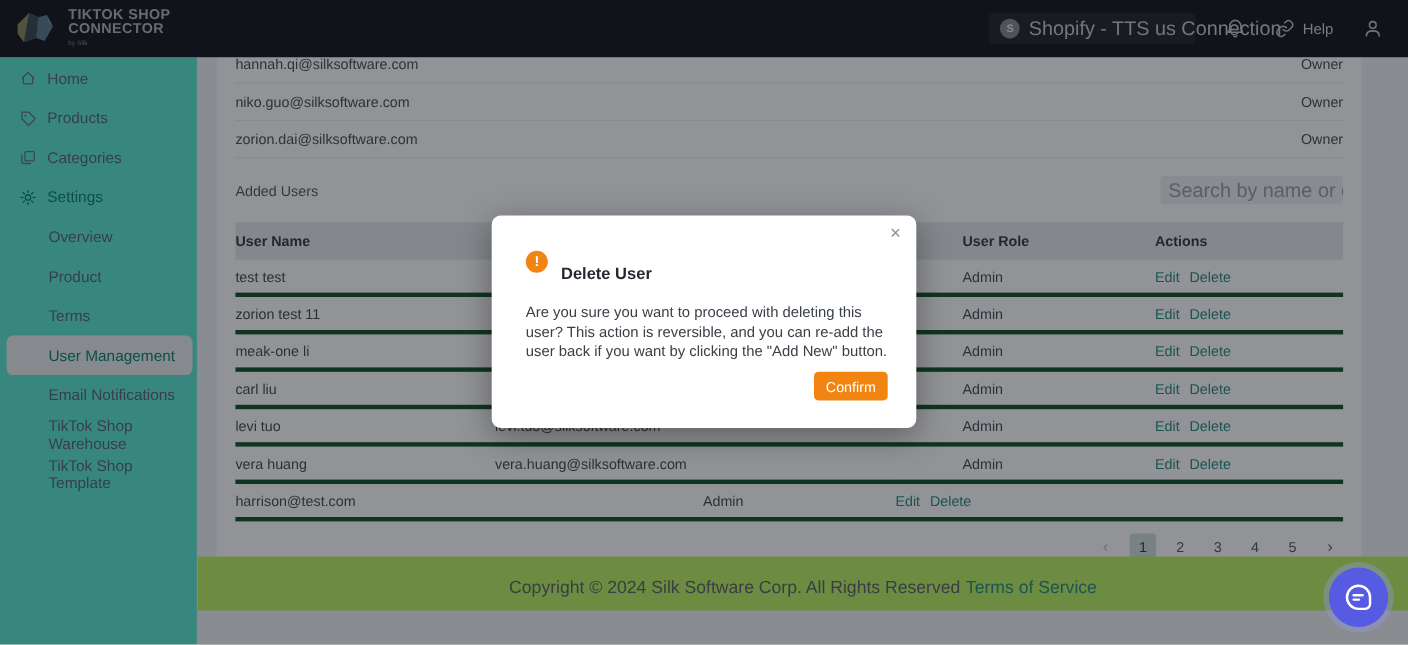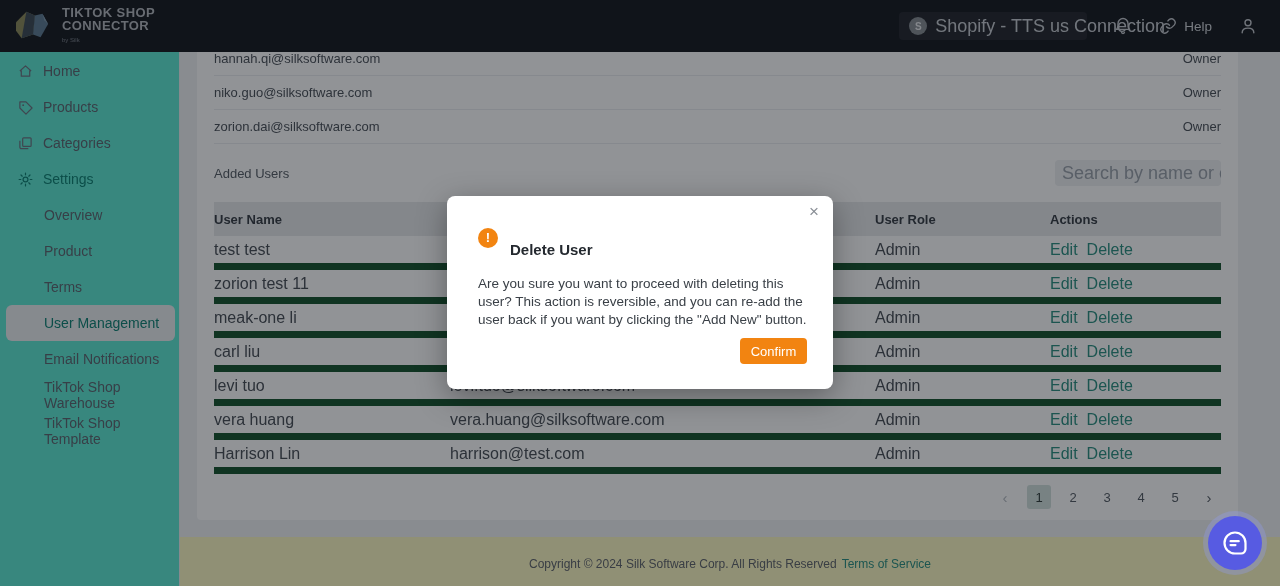--- a/index.html
+++ b/index.html
@@ -76,45 +76,45 @@
     color:#e8eaee; font-size:11px; font-weight:bold; line-height:14px; text-align:center;
     margin-left:1px; letter-spacing:1px;
   }
   .search-mag { flex:0 0 auto; margin-left:4px; color:#6d747d; display:flex; }
   .users-table { margin-top:16px; }
   .u-header {
     height:34px; background:#e7e9ec; display:flex; align-items:center;
     font-size:13px; font-weight:bold; color:#353b42;
   }
   .u-row {
-    height:34px; border-bottom:7px solid #14532d;
-    display:flex; align-items:center; font-size:16px; color:#474d55;
+    height:34px; border-bottom:4px solid #14532d;
+    display:flex; align-items:center; font-size:13px; color:#474d55;
   }
   .col-name { width:236px; padding-right:8px; }
   .col-email { width:425px; padding-right:8px; }
   .col-role { width:175px; padding-right:8px; }
   .col-actions { flex:1; display:flex; gap:9px; }
   .u-header .col-name, .u-header .col-email, .u-header .col-role { }
   .link-teal { color:#2a8f80; cursor:pointer; text-decoration:none; }
   
   .pagination {
     margin-top:11px; display:flex; justify-content:flex-end; align-items:center; gap:10px;
   }
   .page-btn {
     min-width:24px; height:24px; display:flex; align-items:center; justify-content:center;
     font-size:13px; color:#555c64; cursor:pointer; border-radius:3px;
   }
   .page-btn.active { background:#d2e1dd; color:#2e3a38; }
   .page-btn.disabled { color:#b6bcc2; cursor:default; }
   .page-arrow { font-size:15px; }
   
   .footer {
-    position:absolute; left:180px; right:0; top:537px; height:49px;
-    background:#fef9c3; display:flex; align-items:flex-start; justify-content:center;
-    padding-top:20px; font-size:12px; color:#5f646b;
+    position:absolute; left:180px; right:0; top:506px; height:49px;
+    background:#bef264; display:flex; align-items:flex-start; justify-content:center;
+    padding-top:20px; font-size:16px; color:#5f646b;
   }
   .footer a { color:#2a8f80; text-decoration:none; margin-left:5px; cursor:pointer; }
   
   .overlay {
     position:absolute; left:0; top:0; width:1280px; height:586px;
     background:rgba(12,16,22,0.45); z-index:50;
   }
   .modal {
     position:absolute; left:447px; top:196px; width:386px; height:193px;
     background:#ffffff; border-radius:8px; z-index:70;
@@ -344,21 +344,20 @@
     <div class="u-row">
       <span class="col-name">vera huang</span>
       <span class="col-email">vera.huang@silksoftware.com</span>
       <span class="col-role">Admin</span>
       <span class="col-actions">
           <a class="link-teal">Edit</a>
           <a class="link-teal">Delete</a>
         </span>
     </div>
     <div class="u-row">
-      <span class="col-name">Harrison Lin</span>
       <span class="col-email">harrison@test.com</span>
       <span class="col-role">Admin</span>
       <span class="col-actions">
           <a class="link-teal">Edit</a>
           <a class="link-teal">Delete</a>
         </span>
     </div>
   </div>
 
   <div class="pagination">

